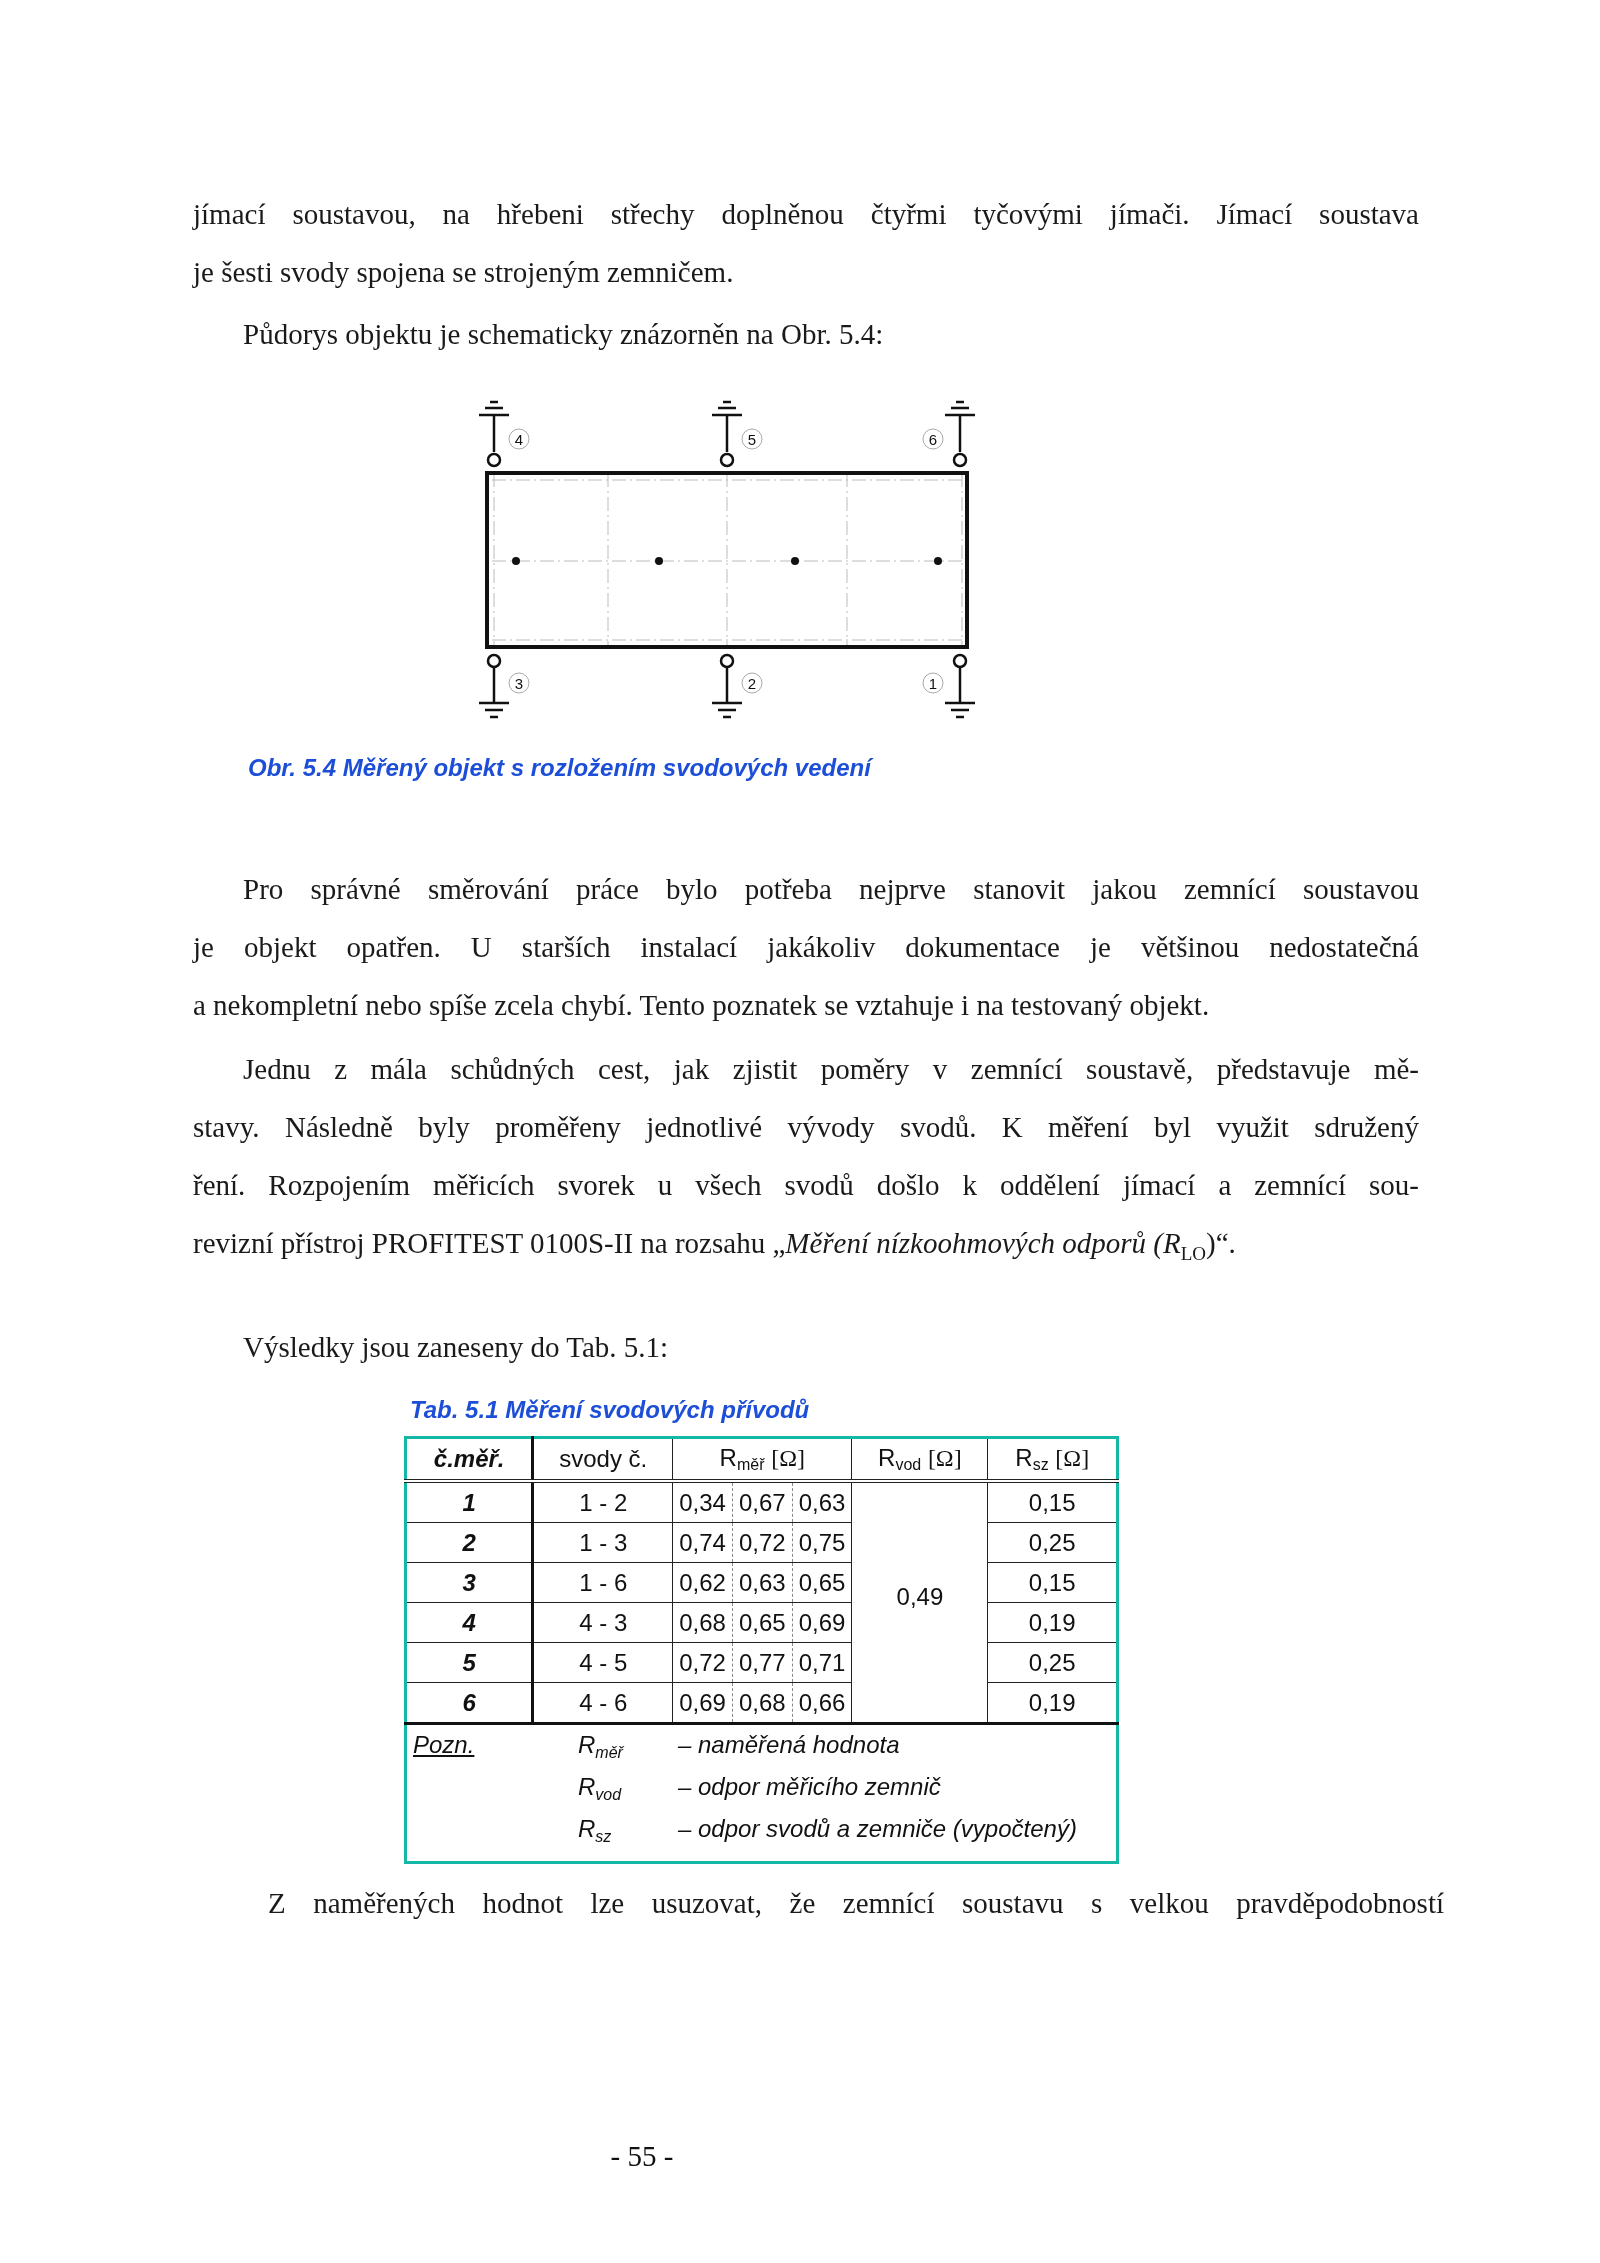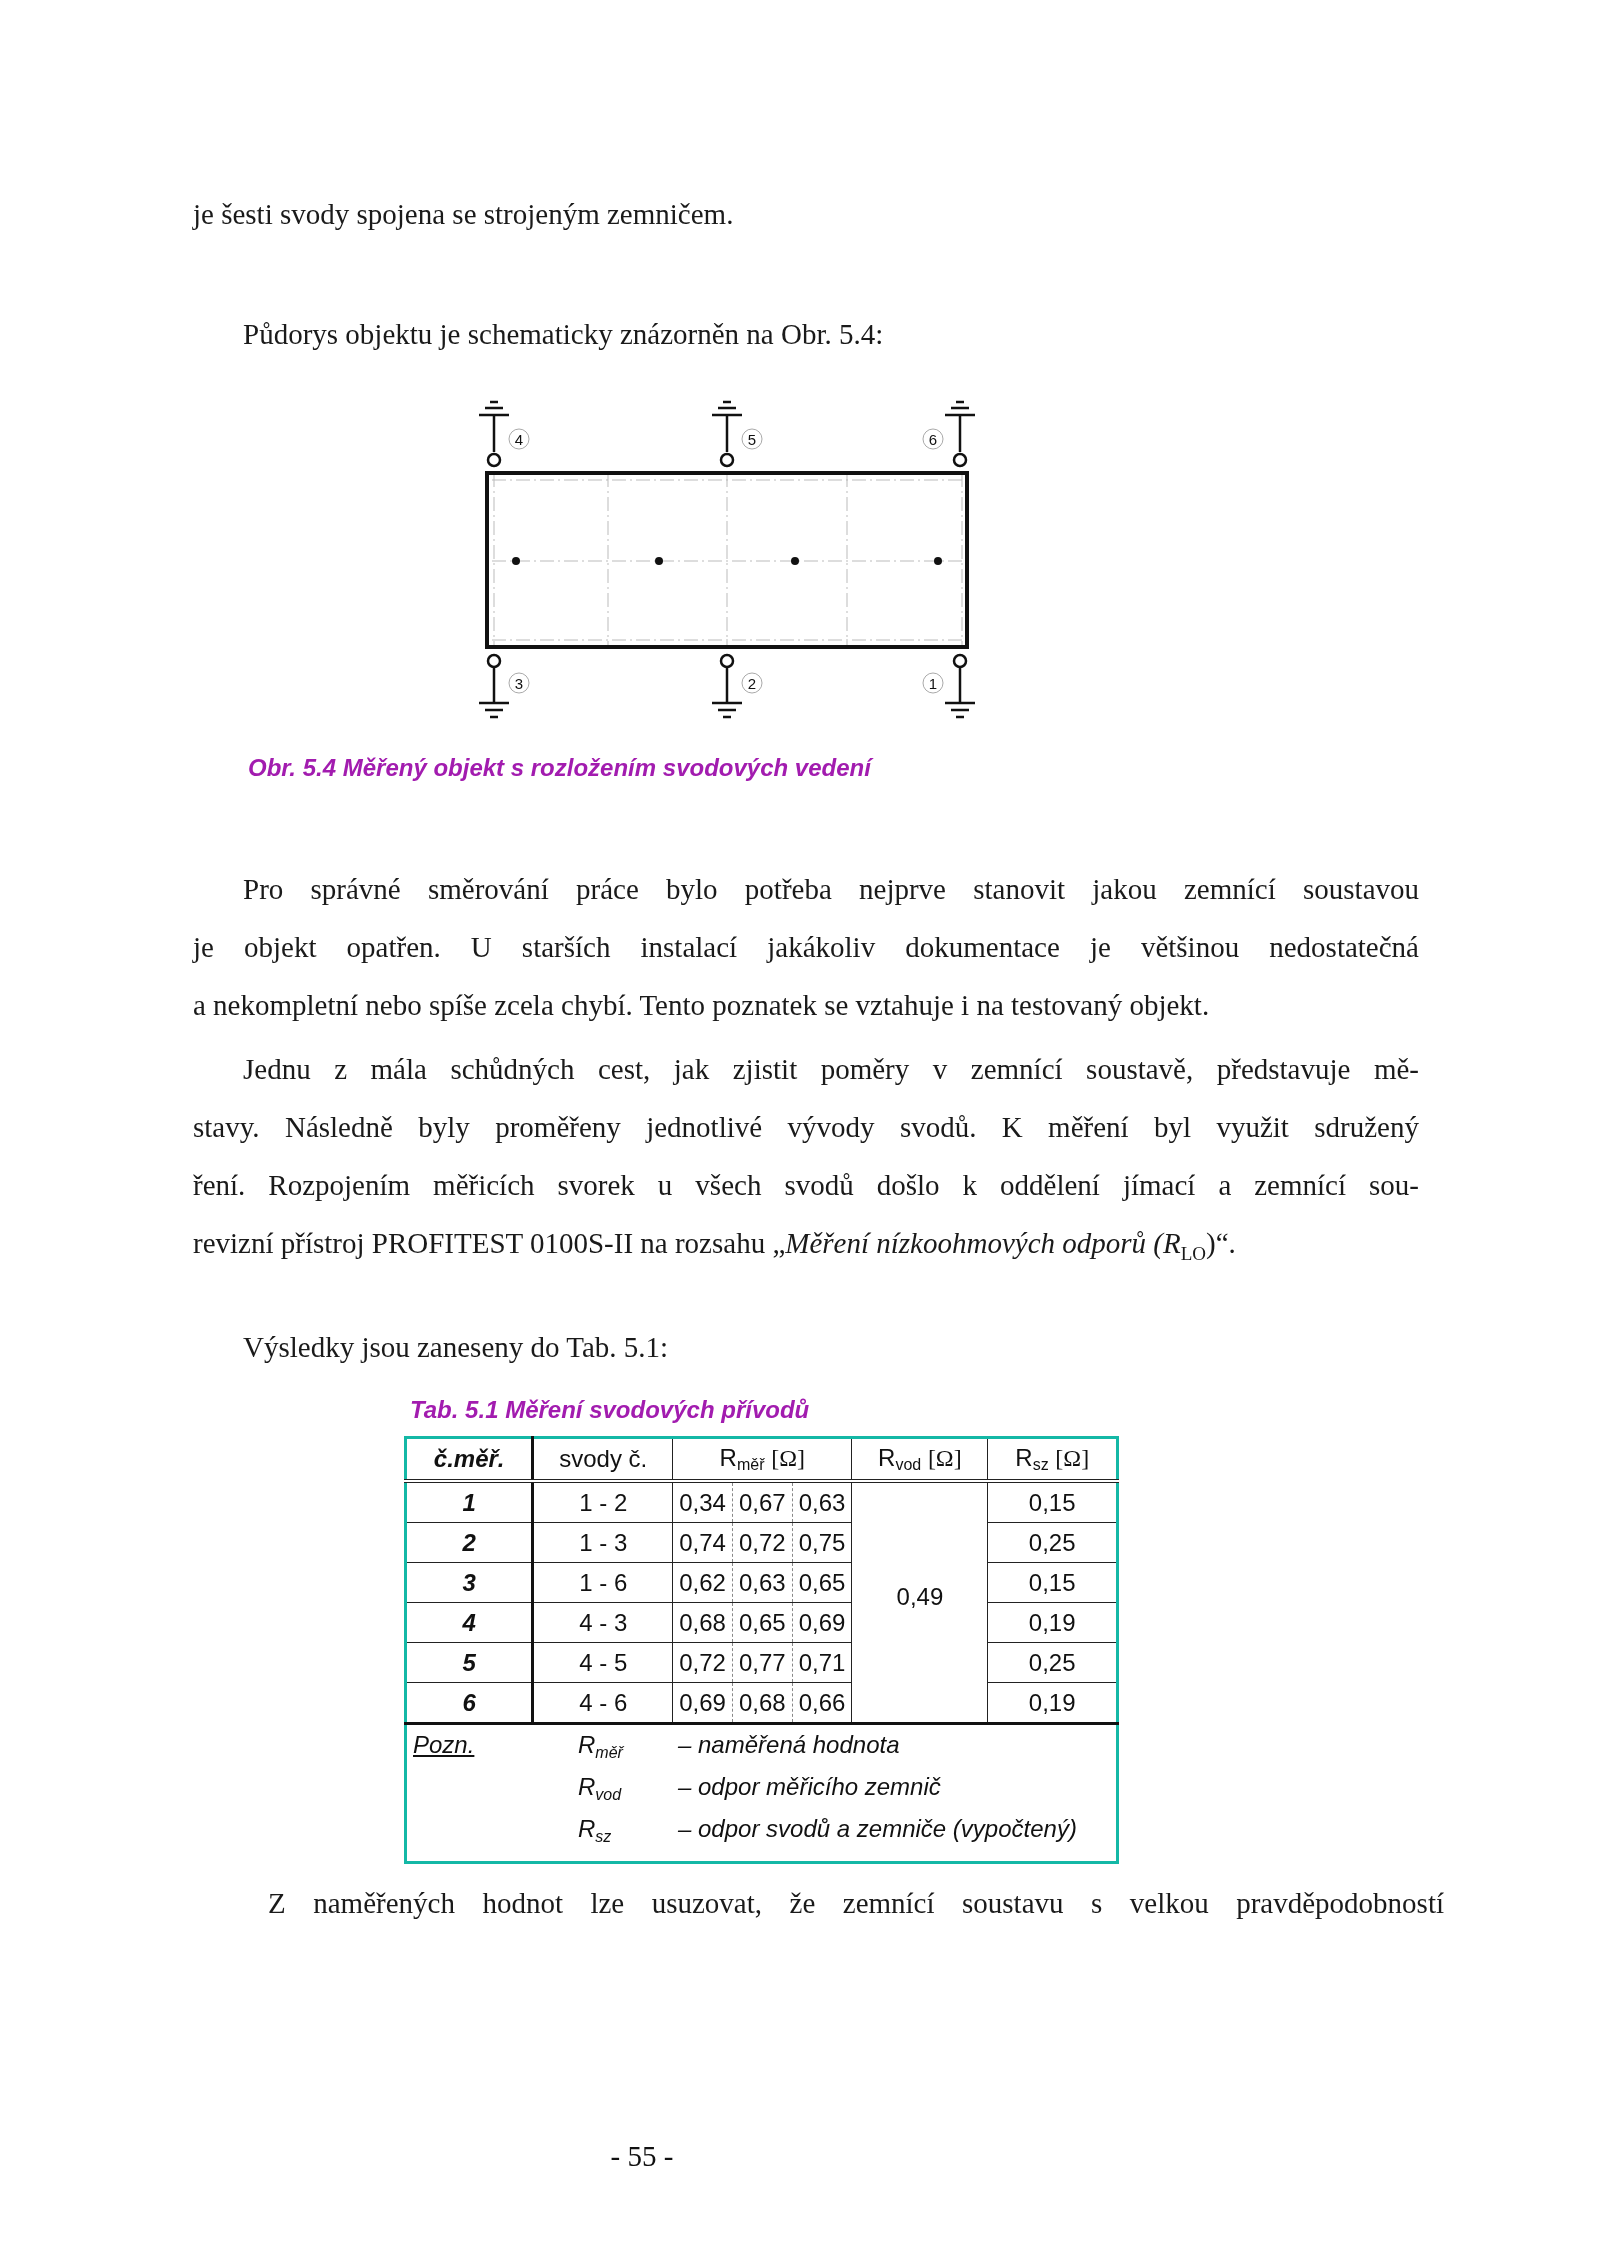--- a/index.html
+++ b/index.html
@@ -8,21 +8,21 @@
     position: absolute; left: 193px; width: 1226px;
     font-family: "Liberation Serif", "DejaVu Serif", serif;
     font-size: 29px; line-height: 58px; text-align: justify; margin: 0;
     color: #1a1a1a;
   }
   .line { display: block; white-space: nowrap; }
   .line.just { text-align: justify; text-align-last: justify; white-space: normal; }
   .indent { padding-left: 50px; }
   .caption {
     position: absolute; font-family: "Liberation Sans", "DejaVu Sans", sans-serif;
-    font-style: italic; font-weight: bold; font-size: 24px; color: #a21caf; margin: 0;
+    font-style: italic; font-weight: bold; font-size: 24px; color: #1d4ed8; margin: 0;
   }
   #figure { position: absolute; left: 470px; top: 390px; width: 660px; height: 340px; }
   table.results {
     position: absolute; left: 404px; top: 1436px; width: 715px;
     border-collapse: collapse; border: 3px solid #14b8a6;
     font-family: "Liberation Sans", "DejaVu Sans", sans-serif; font-size: 24px;
   }
   table.results th, table.results td {
     border: 1.5px solid #222; height: 39px; padding: 0 6px; text-align: center; font-weight: normal;
   }
@@ -37,20 +37,21 @@
   table.results tr.note td { text-align: left; border-top: 3px solid #111; height: auto; padding: 4px 6px 8px; font-style: italic; font-size: 24px; vertical-align: top; }
   .note-grid { display: grid; grid-template-columns: 165px 100px 1fr; row-gap: 2px; line-height: 32px; }
   .note-grid .pozn { text-decoration: underline; }
   .note-grid .sym sub { font-size: 16px; vertical-align: -5px; }
   #page-number { position: absolute; left: 0; width: 1284px; top: 2140px; text-align: center; font-family: "Liberation Serif", "DejaVu Serif", serif; font-size: 29px; }
 </style>
 </head>
 <body>
 
 <div class="para" style="top:185px;">
+  <span class="line just">jímací soustavou, na hřebeni střechy doplněnou čtyřmi tyčovými jímači. Jímací soustava</span>
   <span class="line">je šesti svody spojena se strojeným zemničem.</span>
 </div>
 
 <div class="para" style="top:305px;">
   <span class="line indent">Půdorys objektu je schematicky znázorněn na Obr. 5.4:</span>
 </div>
 
 <svg id="figure" viewBox="0 0 660 340" xmlns="http://www.w3.org/2000/svg">
   <g stroke="#bbb" stroke-width="1" stroke-dasharray="14,4,2,4" fill="none">
     <line x1="22" y1="90" x2="493" y2="90"></line>

